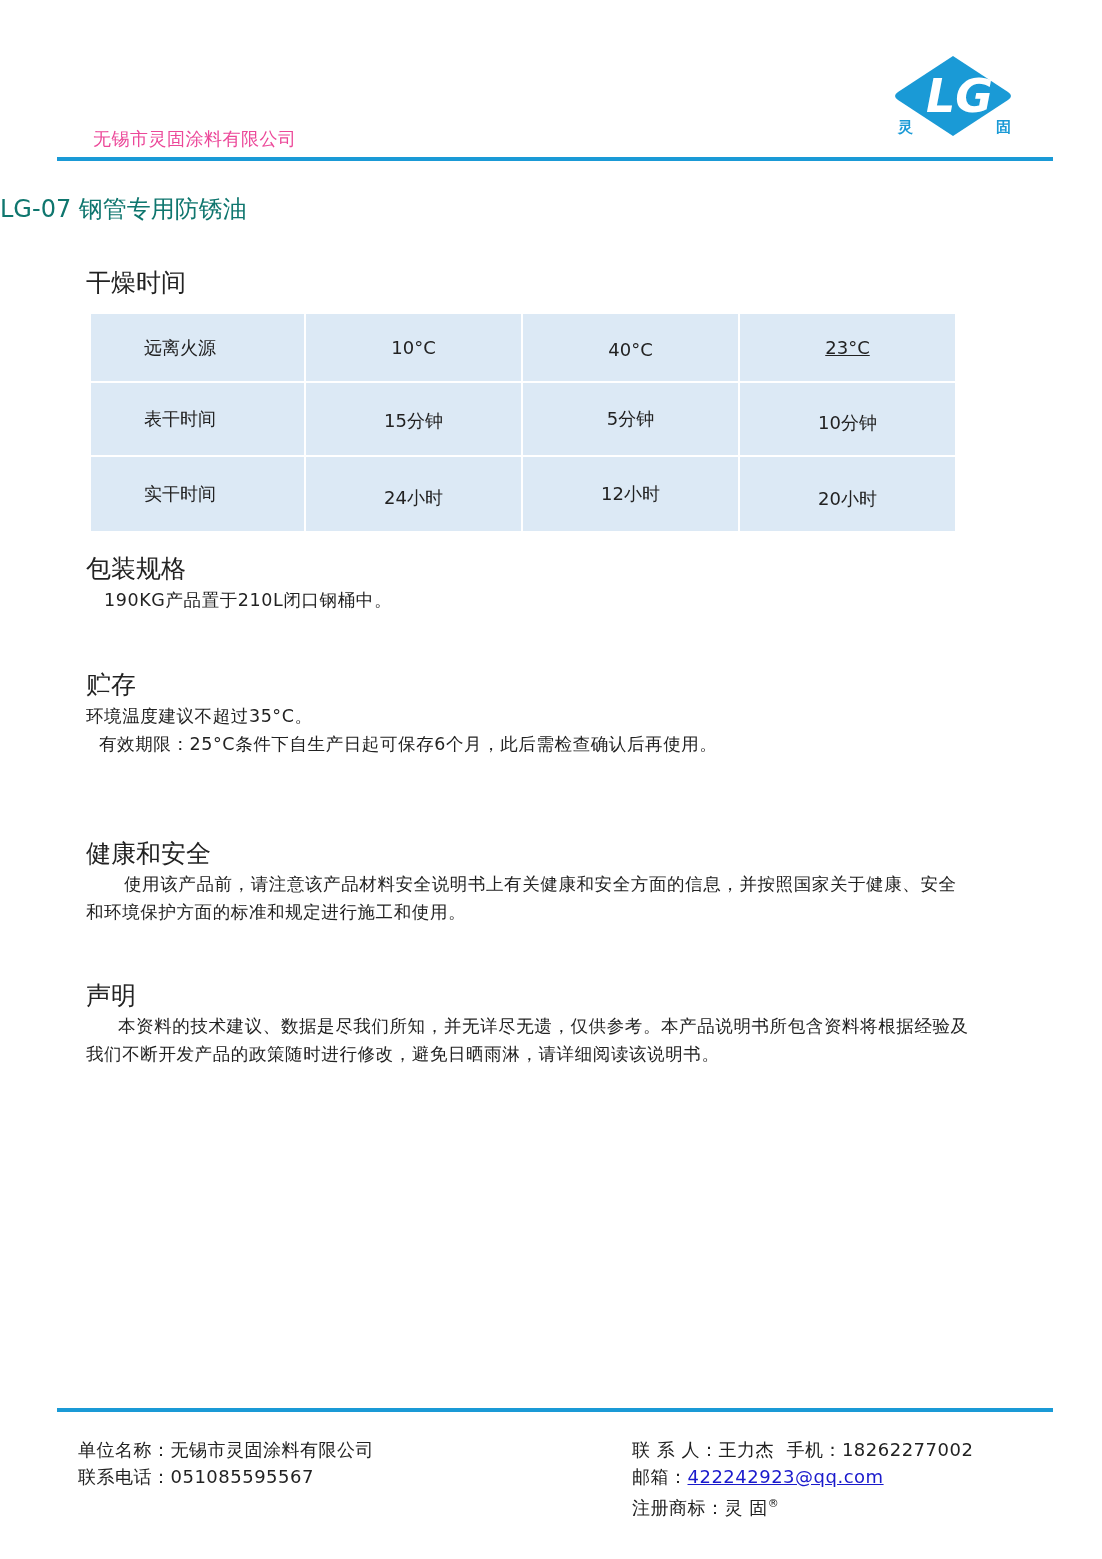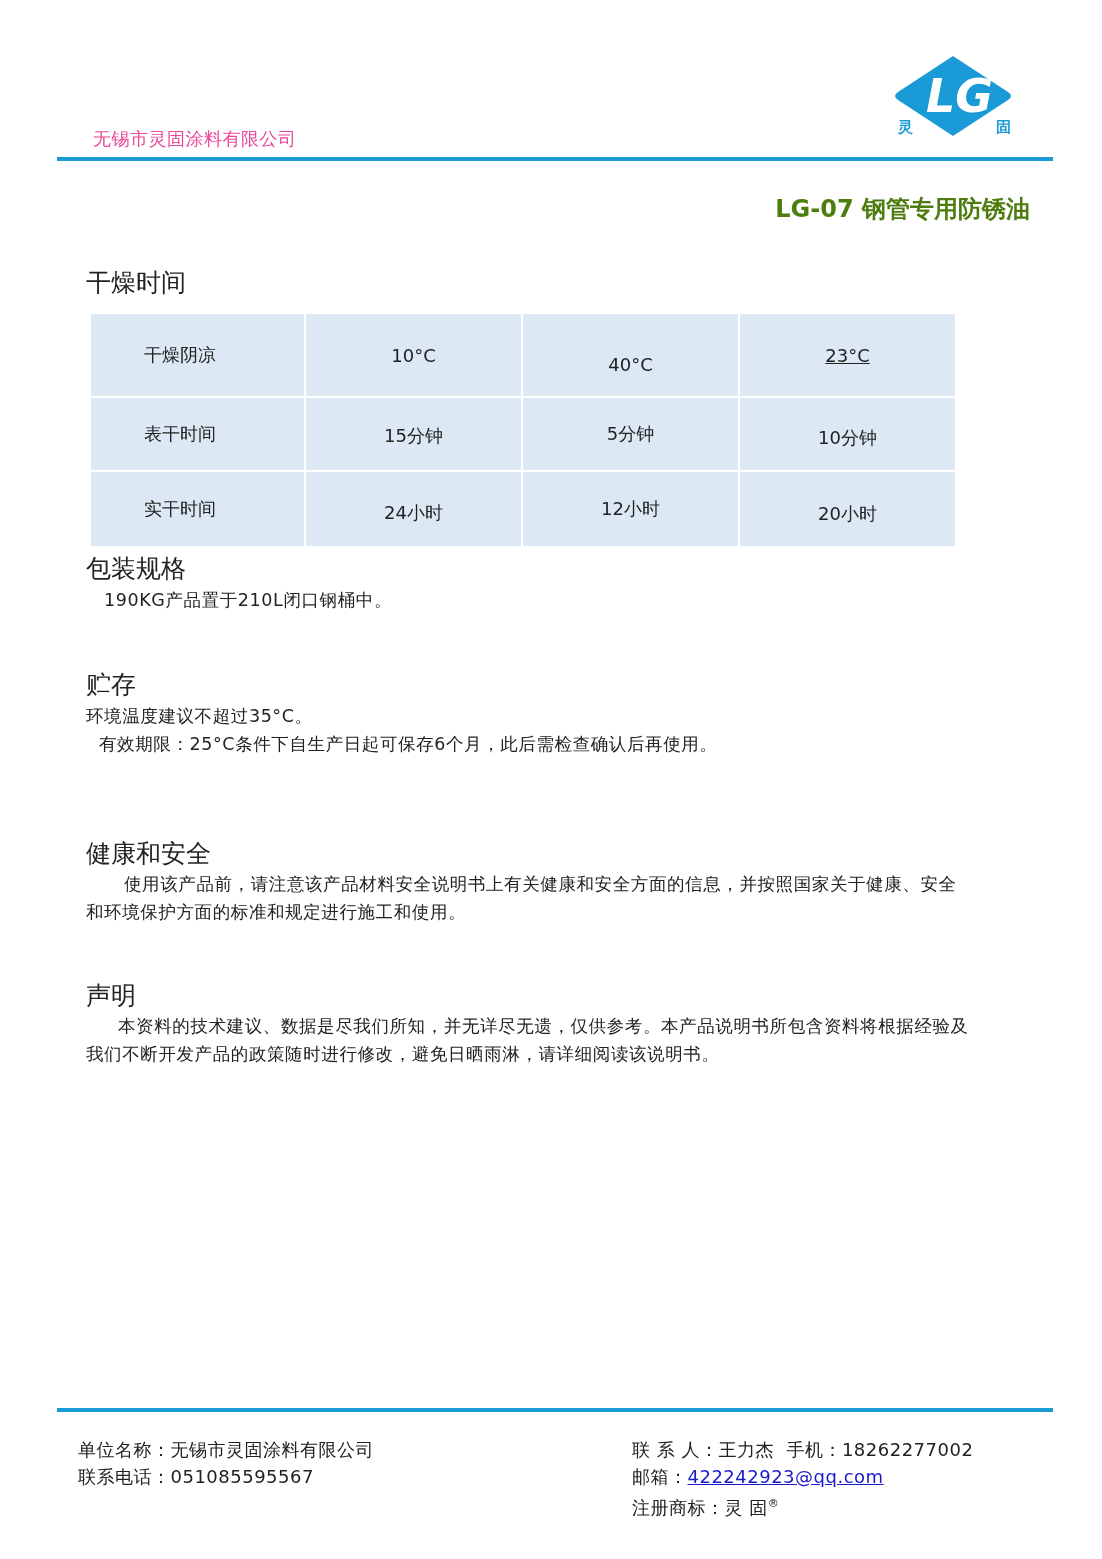--- a/index.html
+++ b/index.html
@@ -5,21 +5,21 @@
     html, body { margin: 0; padding: 0; background: #ffffff; }
     body {
       width: 1102px; height: 1559px; position: relative; overflow: hidden;
       font-family: "DejaVu Sans", "Liberation Sans", sans-serif;
       color: #222222;
     }
     .abs { position: absolute; }
     .company-header { left: 93px; top: 127px; font-size: 18px; color: #ec4899; letter-spacing: 0.5px; }
     .top-rule { left: 57px; top: 157px; width: 996px; height: 4px; background: #1a9ad6; }
     .logo { left: 890px; top: 52px; width: 126px; height: 88px; }
-    .doc-title { left: 0; width: 1030px; top: 193px; text-align: right; font-size: 24px; color: #4d7c0f; font-weight: bold; }
+    .doc-title { left: 0; width: 1030px; top: 193px; text-align: left; font-size: 24px; color: #0f766e; }
     .section-heading { left: 86px; font-size: 25px; color: #222; }
     .para { left: 86px; width: 950px; font-size: 17.5px; line-height: 28px; color: #222; letter-spacing: 0.6px; }
     table.dry {
       position: absolute; left: 89px; top: 312px; border-collapse: separate; border-spacing: 2px;
       width: 868px;
     }
     table.dry td {
       background: #dce9f5; height: 64px; font-size: 18px; color: #222; text-align: center; padding: 0;
     }
     table.dry td.label { width: 212px; text-align: left; padding-left: 53px; box-sizing: border-box; }
@@ -47,23 +47,23 @@
 
 <div class="abs top-rule"></div>
 
 <div class="abs doc-title">LG-07 钢管专用防锈油</div>
 
 <div class="abs section-heading" style="top:266px;">干燥时间</div>
 
 <table class="dry">
   <tbody>
       <tr>
-    <td class="label">干燥阴凉</td>
+    <td class="label">远离火源</td>
     <td class="v">10°C</td>
-    <td class="v" style="padding-top:18px;margin-top:46px;">40°C</td>
+    <td class="v" style="padding-top:3px;margin-top:46px;">40°C</td>
     <td class="v" style="text-decoration:underline;">23°C</td>
   </tr>
   <tr>
     <td class="label">表干时间</td>
     <td class="v" style="padding-top:4px;">15分钟</td>
     <td class="v">5分钟</td>
     <td class="v" style="padding-top:8px;">10分钟</td>
   </tr>
   <tr>
     <td class="label">实干时间</td>

